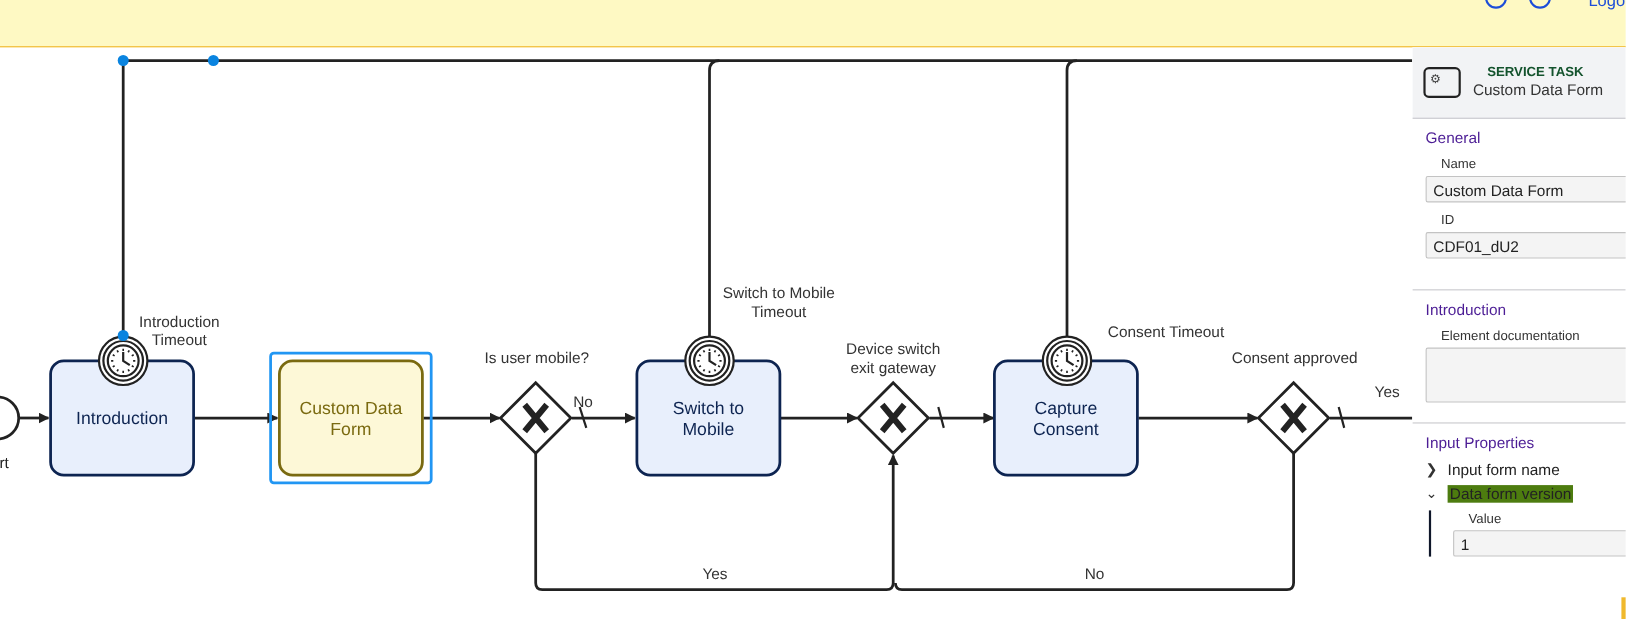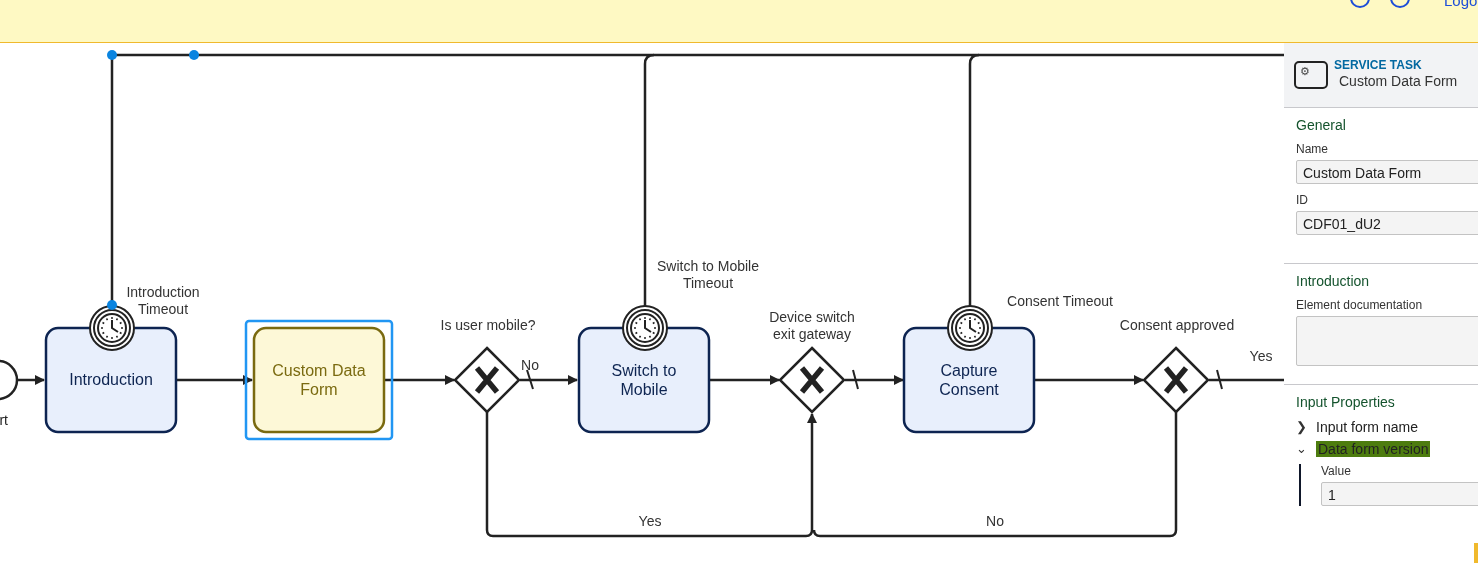--- a/index.html
+++ b/index.html
@@ -6,25 +6,25 @@
   body { width:1478px; height:563px; overflow:hidden; position:relative; background:#ffffff; font-family:"Liberation Sans", sans-serif; }
   .topbar { position:absolute; left:0; top:0; width:1478px; height:42px; background:#fef9c3; border-bottom:1px solid #f0b92d; }
   .topbar .icon-circle { position:absolute; top:-12px; width:16px; height:16px; border:2px solid #1d4ed8; border-radius:50%; }
   .topbar .logout { position:absolute; top:-8px; left:1444px; color:#1d4ed8; font-size:15px; }
   .canvas { position:absolute; left:0; top:43px; width:1284px; height:520px; }
   svg text { font-family:"Liberation Sans", sans-serif; }
   .panel { position:absolute; left:1284px; top:43px; width:194px; height:520px; background:#ffffff; overflow:hidden; }
   .panel-head { height:64px; background:#f2f3f5; border-bottom:1px solid #c8c8cc; position:relative; }
   .svc-icon { position:absolute; left:10px; top:18px; width:30px; height:24px; border:2px solid #222; border-radius:5px; }
   .svc-icon span { position:absolute; left:4px; top:2px; font-size:11px; color:#444; }
-  .svc-type { position:absolute; left:50px; top:15px; font-size:12px; font-weight:bold; color:#0369a1; }
+  .svc-type { position:absolute; left:68px; top:15px; font-size:12px; font-weight:bold; color:#14532d; }
   .svc-name { position:absolute; left:55px; top:30px; font-size:14px; color:#333; }
   .section { border-bottom:1px solid #c8c8cc; padding:0 0 0 12px; }
-  .sec-title { font-size:14px; color:#14532d; padding-top:9px; }
-  .lbl { font-size:12px; color:#333; margin-top:9px; }
+  .sec-title { font-size:14px; color:#4c1d95; padding-top:9px; }
+  .lbl { font-size:12px; color:#333; margin-top:9px;margin-left:14px; }
   .inp { margin-top:4px; width:190px; height:24px; background:#f4f4f4; border:1px solid #c3c3c3; border-radius:2px; font-size:14px; color:#222; line-height:24px; padding-left:6px; box-sizing:border-box; }
   .txa { margin-top:4px; width:190px; height:48px; background:#f4f4f4; border:1px solid #c3c3c3; border-radius:2px; }
   .param { position:relative; font-size:14px; color:#222; height:22px; line-height:22px; padding-left:20px; }
   .param .chev { position:absolute; left:0; top:0; font-size:13px; color:#333; }
   .hl { background:#4d7c0f; padding:0 2px; }
 </style>
 </head>
 <body>
 
 <div class="topbar">

